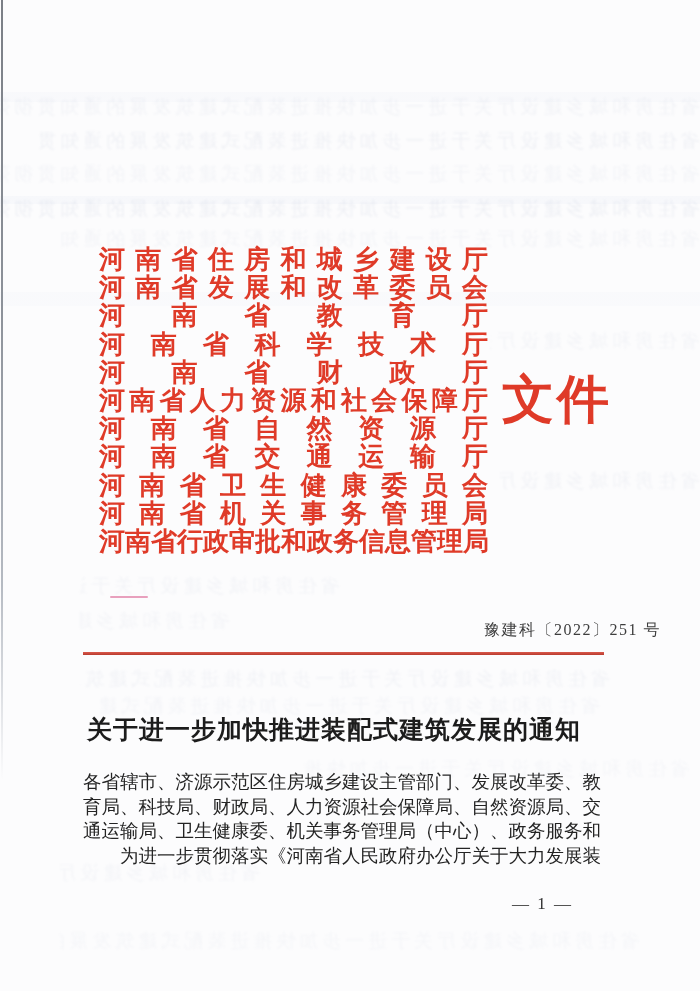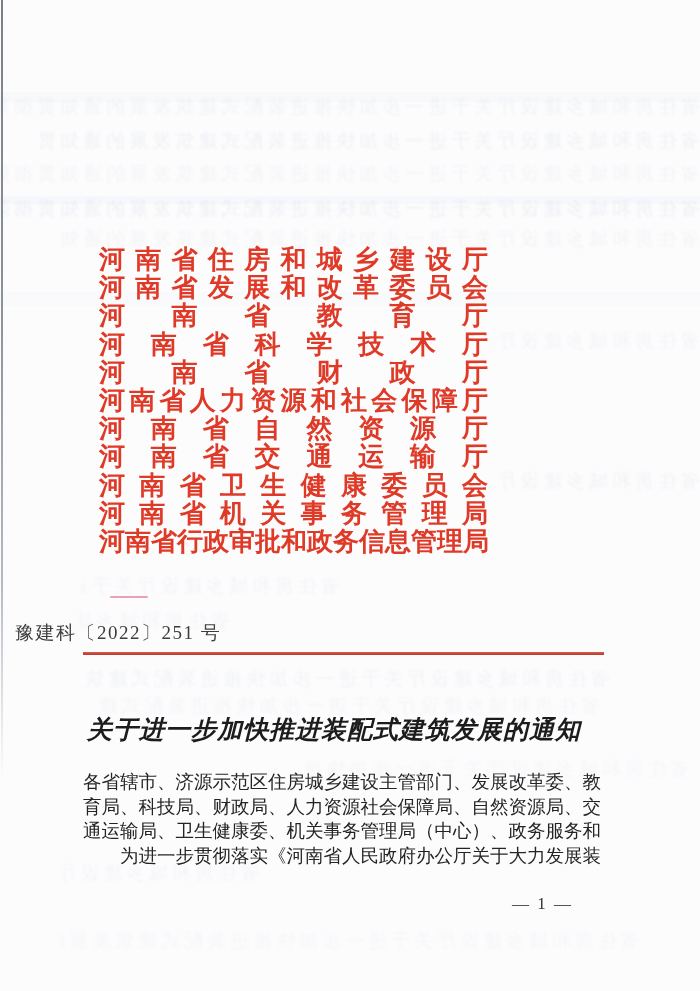--- a/index.html
+++ b/index.html
@@ -34,31 +34,31 @@
   .doc-type {
     position: absolute; left: 502px; top: 374px;
     color: #df3a28; font-weight: bold; font-size: 52px; line-height: 1;
     letter-spacing: 3px; white-space: nowrap;
   }
   .pink-mark {
     position: absolute; left: 110px; top: 596px; width: 38px; height: 2px;
     background: #e48fb2; opacity: 0.85; border-radius: 1px;
   }
   .ref-number {
-    position: absolute; left: 15px; top: 620px; width: 660px;
-    text-align: left; color: #3d3d3d; font-size: 19px; letter-spacing: 1.5px;
+    position: absolute; left: 1px; top: 620px; width: 660px;
+    text-align: right; color: #3d3d3d; font-size: 16px; letter-spacing: 1.5px;
   }
   .red-divider {
     position: absolute; left: 83px; top: 652px; width: 521px; height: 3px;
     background: linear-gradient(to bottom, #da5a4c 0%, #b83a2e 100%);
   }
   .doc-title {
     position: absolute; left: 0; top: 713px; width: 668px;
     text-align: center; color: #1c1c1c; font-weight: bold; font-size: 25px;
-    letter-spacing: 1px; white-space: nowrap; font-style: italic;
+    letter-spacing: 1px; white-space: nowrap;
   }
   .body-block {
     position: absolute; left: 83px; top: 770px; width: 507px;
     color: #242424; font-size: 18.5px;
   }
   .body-line { height: 24.5px; line-height: 24.5px; }
   .indent-line { padding-left: 37px; }
   .page-number {
     position: absolute; left: 512px; top: 894px;
     color: #333; font-size: 17px; letter-spacing: 2px; white-space: nowrap;
@@ -210,20 +210,21 @@
         <span>政</span>
         <span>务</span>
         <span>信</span>
         <span>息</span>
         <span>管</span>
         <span>理</span>
         <span>局</span>
       </div>
   </div>
 
+  <div class="doc-type">文件</div>
 
   <div class="pink-mark"></div>
 
   <div class="ref-number">豫建科〔2022〕251 号</div>
 
   <div class="red-divider"></div>
 
   <div class="doc-title">关于进一步加快推进装配式建筑发展的通知</div>
 
   <div class="body-block">

